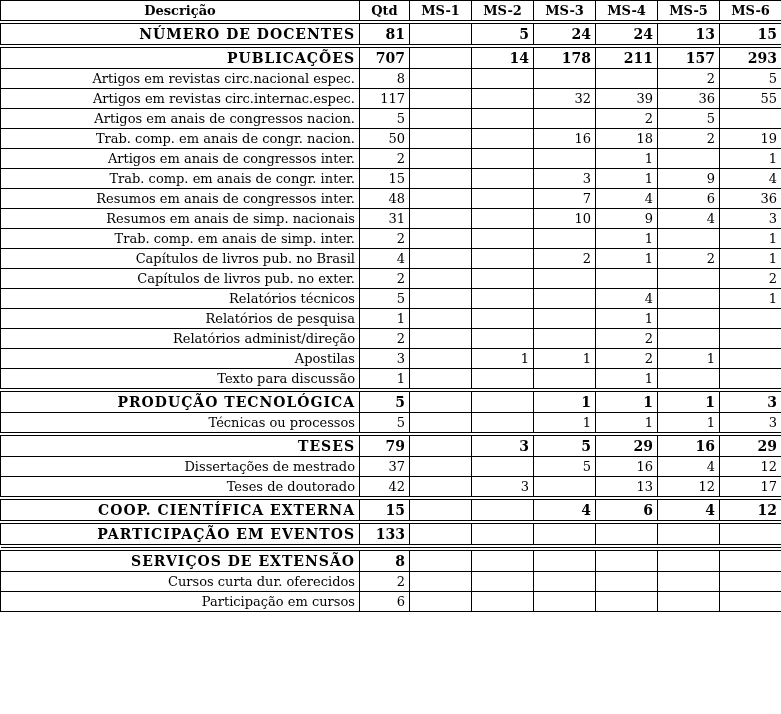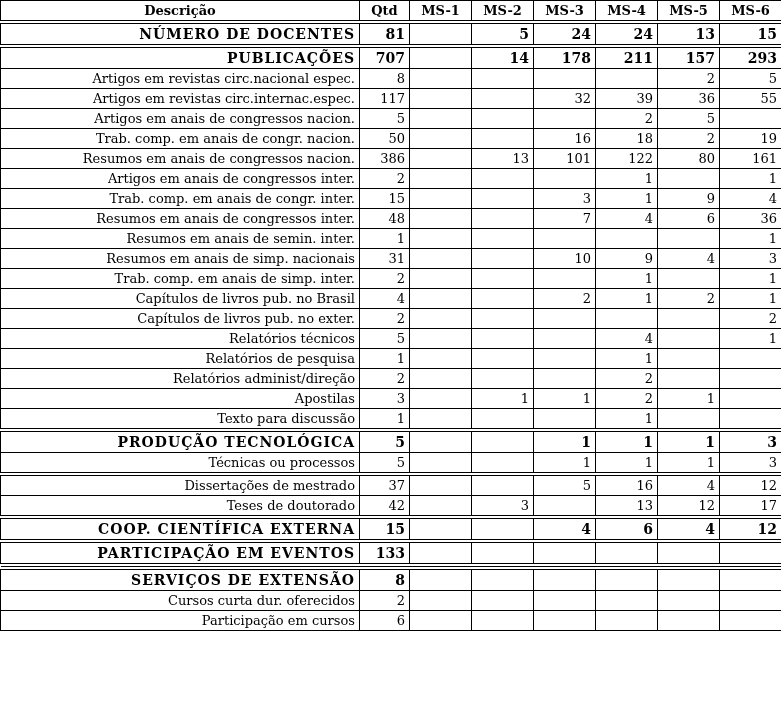--- a/index.html
+++ b/index.html
@@ -103,30 +103,20 @@
         <td class="desc">Trab. comp. em anais de congr. nacion.</td>
         <td class="num">50</td>
         <td class="num"></td>
         <td class="num"></td>
         <td class="num">16</td>
         <td class="num">18</td>
         <td class="num">2</td>
         <td class="num">19</td>
       </tr>
       <tr>
-        <td class="desc">Resumos em anais de congressos nacion.</td>
-        <td class="num">386</td>
-        <td class="num"></td>
-        <td class="num">13</td>
-        <td class="num">101</td>
-        <td class="num">122</td>
-        <td class="num">80</td>
-        <td class="num">161</td>
-      </tr>
-      <tr>
         <td class="desc">Artigos em anais de congressos inter.</td>
         <td class="num">2</td>
         <td class="num"></td>
         <td class="num"></td>
         <td class="num"></td>
         <td class="num">1</td>
         <td class="num"></td>
         <td class="num">1</td>
       </tr>
       <tr>
@@ -143,30 +133,20 @@
         <td class="desc">Resumos em anais de congressos inter.</td>
         <td class="num">48</td>
         <td class="num"></td>
         <td class="num"></td>
         <td class="num">7</td>
         <td class="num">4</td>
         <td class="num">6</td>
         <td class="num">36</td>
       </tr>
       <tr>
-        <td class="desc">Resumos em anais de semin. inter.</td>
-        <td class="num">1</td>
-        <td class="num"></td>
-        <td class="num"></td>
-        <td class="num"></td>
-        <td class="num"></td>
-        <td class="num"></td>
-        <td class="num">1</td>
-      </tr>
-      <tr>
         <td class="desc">Resumos em anais de simp. nacionais</td>
         <td class="num">31</td>
         <td class="num"></td>
         <td class="num"></td>
         <td class="num">10</td>
         <td class="num">9</td>
         <td class="num">4</td>
         <td class="num">3</td>
       </tr>
       <tr>
@@ -267,20 +247,30 @@
         <td class="num">5</td>
         <td class="num"></td>
         <td class="num"></td>
         <td class="num">1</td>
         <td class="num">1</td>
         <td class="num">1</td>
         <td class="num">3</td>
       </tr>
       <tr class="sep">
         <td colspan="8"></td>
+      </tr>
+      <tr class="group">
+        <td class="desc">TESES</td>
+        <td class="num">79</td>
+        <td class="num"></td>
+        <td class="num">3</td>
+        <td class="num">5</td>
+        <td class="num">29</td>
+        <td class="num">16</td>
+        <td class="num">29</td>
       </tr>
       <tr>
         <td class="desc">Dissertações de mestrado</td>
         <td class="num">37</td>
         <td class="num"></td>
         <td class="num"></td>
         <td class="num">5</td>
         <td class="num">16</td>
         <td class="num">4</td>
         <td class="num">12</td>

